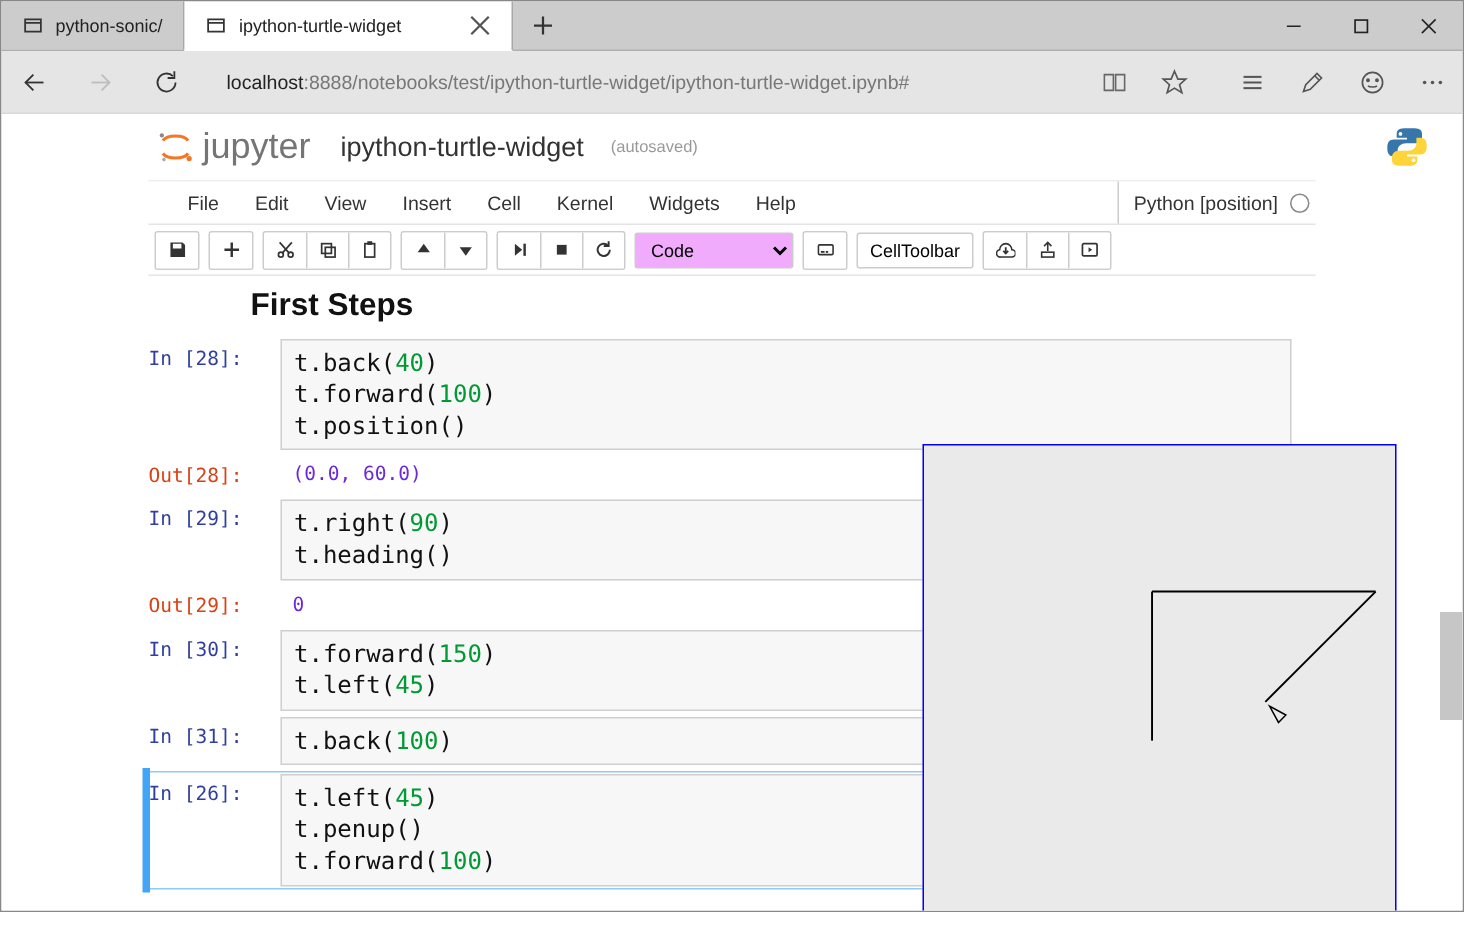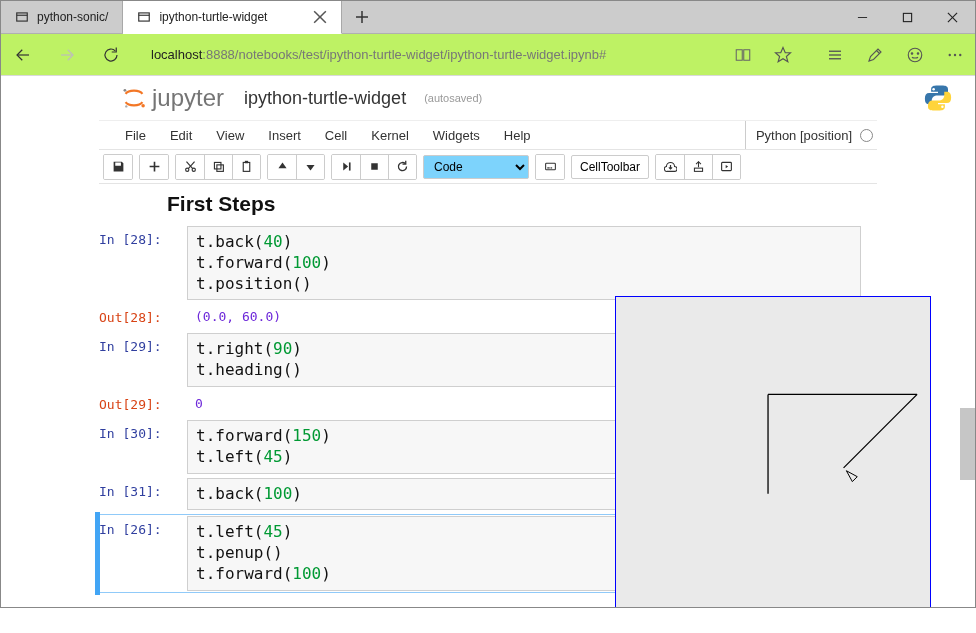--- a/index.html
+++ b/index.html
@@ -9,54 +9,54 @@
   .titlebar { height:33px; display:flex; align-items:stretch; background:#ccc; border-bottom:1px solid #b0b0b0; }
   .tab { display:flex; align-items:center; gap:8px; padding:0 14px; font-size:12px; color:#222; border-right:1px solid #a8a8a8; position:relative; cursor:default;}
   .tab.inactive { background:#ccc; }
   .tab.active   { background:#fff; border-bottom:1px solid #fff; margin-bottom:-1px; }
   .tab .ico { width:14px; height:14px; display:flex; align-items:center; justify-content:center; font-size:12px; color:#333;}
   .tab .close { width:14px; height:14px; display:flex; align-items:center; justify-content:center; color:#555; cursor:pointer;}
   .newtab { width:40px; display:flex; align-items:center; justify-content:center; color:#333; cursor:pointer; }
   .titlebar-spacer { flex:1; }
   .win-btn { width:45px; display:flex; align-items:center; justify-content:center; font-size:14px; color:#222; cursor:pointer;}
   .win-btn svg { width:11px; height:11px; }
-  .addrbar { height:42px; display:flex; align-items:center; background:#bef264; border-bottom:1px solid #d9d9d9; }
+  .addrbar { height:42px; display:flex; align-items:center; background:#e5e5e5; border-bottom:1px solid #d9d9d9; }
   .addr-btn { width:44px; height:42px; display:flex; align-items:center; justify-content:center; color:#555; cursor:pointer;}
   .addr-btn.disabled { color:#bdbdbd; }
   .addr-btn svg { width:18px; height:18px; }
   .urlbox { flex:1; display:flex; align-items:center; font-size:13px; color:#777; gap:0; padding-left:6px;}
   .urlbox .host { color:#222; font-weight:500;}
   .right-ico { width:40px; height:42px; display:flex; align-items:center; justify-content:center; color:#555; cursor:pointer;}
   .right-ico svg { width:18px; height:18px;}
   
   .page { flex:1; overflow:hidden; background:#fff; position:relative;}
   .fake-scroll { position:absolute; right:0; top:332px; width:15px; height:72px; background:#c6c6c6; }
   .fake-scroll-track { position:absolute; right:0; top:0; bottom:0; width:15px;}
   .notebook { width:100%; }
   
-  .jp-header { height:44px; display:flex; align-items:center; padding:0 22px 0 25px; gap:14px;}
+  .jp-header { height:44px; display:flex; align-items:center; padding:0 22px 0 8px; gap:14px;}
   .jp-logo { display:flex; align-items:center; font-size:24px; color:#757575; margin-left:94px;}
   .jp-logo svg{ width:28px; height:28px; margin-right:4px;}
   .jp-title { font-size:18px; color:#333; margin-left:6px;}
   .jp-checkpoint { font-size:11px; color:#999; margin-left:4px;}
   .jp-header .spacer{flex:1;}
   .py-logo { width:30px; height:30px; }
   
   .menubar { height:30px; display:flex; align-items:center; gap:0; padding-left:14px; font-size:13px; color:#333; border-top:1px solid #eee; border-bottom:1px solid #e4e4e4; margin:0 98px 0 98px;}
   .menu-item { padding:4px 12px; cursor:pointer; }
   .menubar .spacer{flex:1;}
   .kernel-ind { display:flex; align-items:center; gap:8px; font-size:13px; color:#333; border-left:1px solid #ccc; padding-left:10px; height:100%; margin-right:4px;}
   .kernel-ind .circle { width:13px; height:13px; border:1px solid #888; border-radius:50%; }
   
   .toolbar { height:34px; display:flex; align-items:center; gap:6px; padding:3px 4px; border-bottom:1px solid #e4e4e4; margin:0 98px 0 98px;}
   .btngroup { display:flex; border:1px solid #ccc; border-radius:2px; overflow:hidden;}
   .tbtn { width:28px; height:24px; display:flex; align-items:center; justify-content:center; background:#fff; cursor:pointer; border-left:1px solid #ccc;}
   .tbtn:first-child{ border-left:none;}
   .tbtn svg { width:13px; height:13px;}
-  .celltype { width:106px; height:24px; border:1px solid #ccc; border-radius:2px; font-size:12px; padding-left:6px; background:#7dd3fc;}
+  .celltype { width:106px; height:24px; border:1px solid #ccc; border-radius:2px; font-size:12px; padding-left:6px; background:#f0abfc;}
   .celltb-label { height:24px; border:1px solid #ccc; border-radius:2px; display:flex; align-items:center; padding:0 8px; font-size:12px; background:#fff; cursor:pointer;}
   
   .cells { padding:4px 0 0 0; margin-left:98px; width:762px; position:relative;}
   .heading { font-size:21px; font-weight:bold; color:#111; margin:4px 0 10px 68px;}
   .cell { display:flex; align-items:flex-start; margin-bottom:4px; position:relative;}
   .cell.selected::before { content:""; position:absolute; left:-4px; top:-2px; bottom:-2px; width:5px; background:#42A5F5; }
   .cell.selected { outline:1px solid #90caf9; outline-offset:-1px; padding:2px 0 2px 0;}
   .prompt { width:88px; text-align:left; font-family:Menlo,Consolas,monospace; font-size:13px; padding:6px 8px 0 0; white-space:nowrap;}
   .prompt .in  { color:#303F9F;}
   .prompt .out { color:#D84315;}

